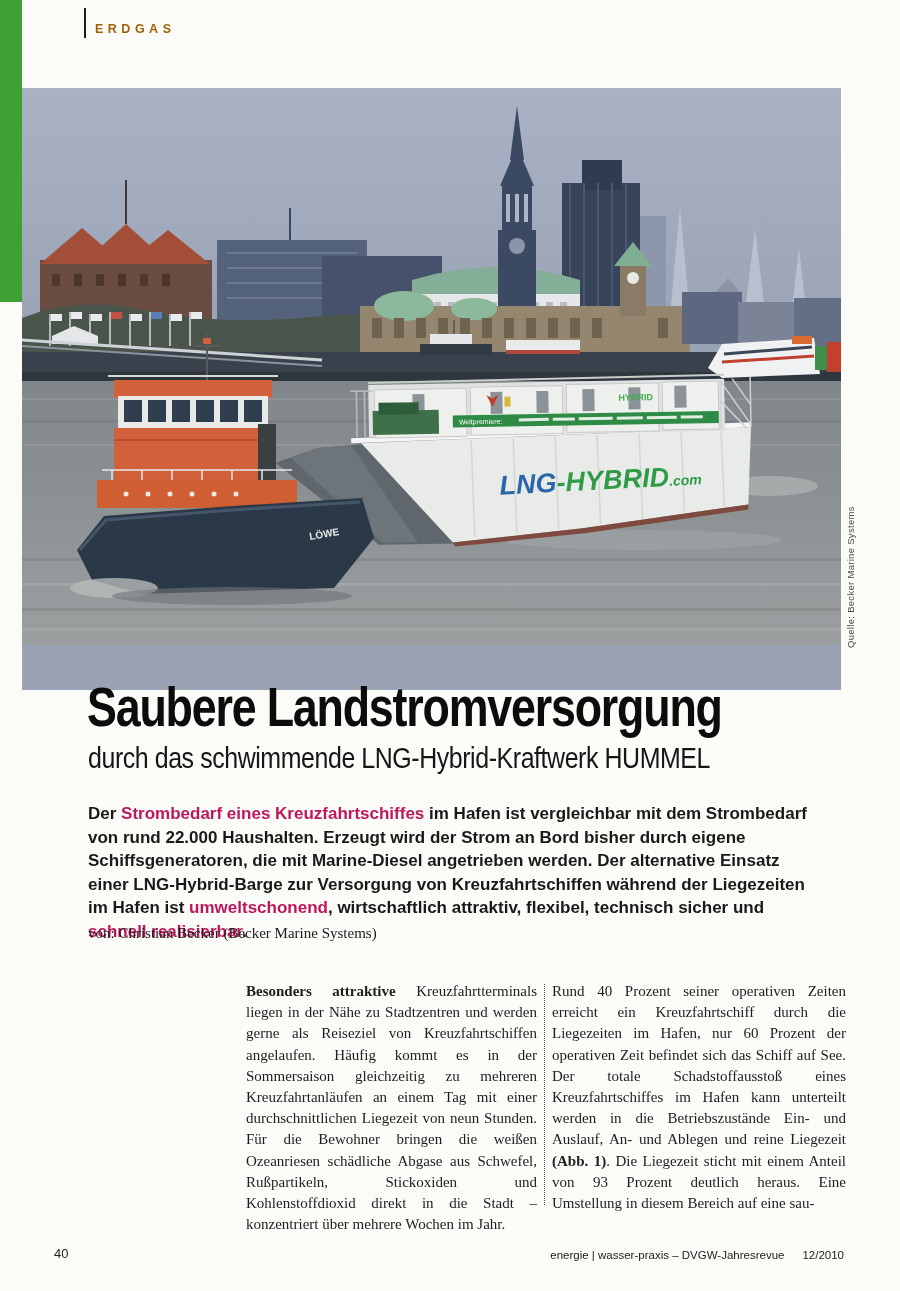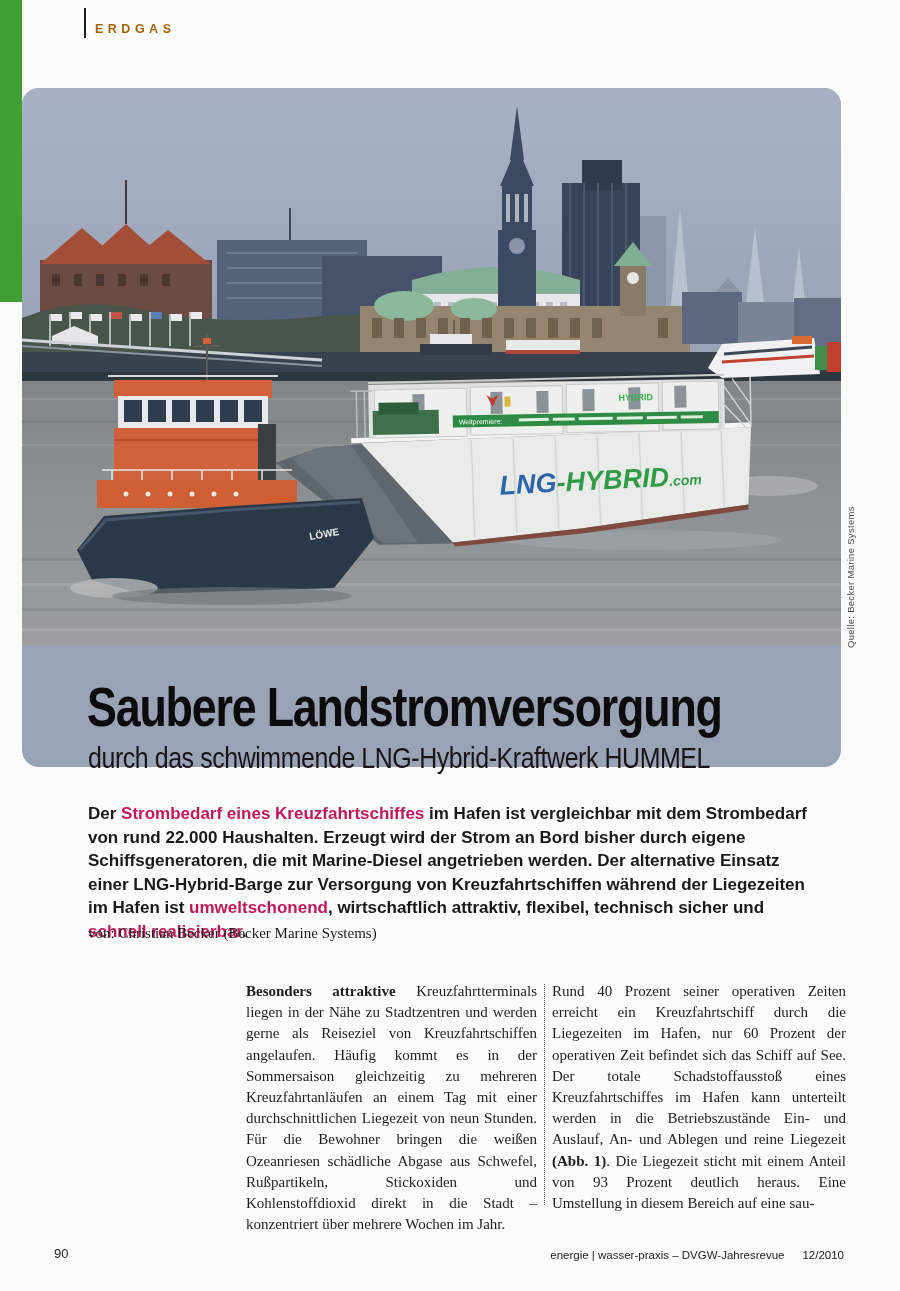--- a/index.html
+++ b/index.html
@@ -5,21 +5,21 @@
   html,body{margin:0;padding:0;background:#e8e8e6;}
   .page{position:relative;width:900px;height:1291px;background:#fbfbf8;overflow:hidden;
         font-family:"Liberation Sans",sans-serif;color:#1a1a1a;}
 
   .green-bar{position:absolute;left:0;top:0;width:22px;height:302px;}
 
   .kicker{position:absolute;left:84px;top:8px;display:flex;align-items:flex-end;gap:9px;}
   .kicker-rule{width:2px;height:30px;background:#1d1d1d;}
   .kicker-label{font-size:12.5px;font-weight:700;letter-spacing:4.5px;color:#a16207;padding-bottom:2px;}
 
-  .photo{position:absolute;left:22px;top:88px;width:819px;height:679px;overflow:hidden;background:#9aa2b5;border-radius:17px;}
+  .photo{position:absolute;left:22px;top:88px;width:819px;height:602px;overflow:hidden;background:#9aa2b5;}
   .photo svg{display:block;}
 
   .photo-credit{position:absolute;left:845px;top:648px;transform:rotate(-90deg);transform-origin:0 0;
                 font-size:9.5px;color:#4a4a4a;white-space:nowrap;letter-spacing:.3px;}
 
   .title{position:absolute;left:87px;top:679px;font-size:56px;font-weight:700;letter-spacing:-1.5px;
          color:#0c0c0c;transform:scaleX(.80);transform-origin:0 0;white-space:nowrap;line-height:1;}
   .subtitle{position:absolute;left:88px;top:744px;font-size:29px;font-weight:400;letter-spacing:-.5px;
             color:#161616;transform:scaleX(.86);transform-origin:0 0;white-space:nowrap;line-height:1;}
 
@@ -358,18 +358,18 @@
   <p class="intro"><span class="seg-n">Der </span><span class="seg-g">Strombedarf eines Kreuzfahrtschiffes</span><span class="seg-n"> im Hafen ist vergleichbar mit dem Strombedarf von rund 22.000 Haushalten. Erzeugt wird der Strom an Bord bisher durch eigene Schiffsgeneratoren, die mit Marine-Diesel angetrieben werden. Der alternative Einsatz einer LNG-Hybrid-Barge zur Versorgung von Kreuzfahrtschiffen während der Liegezeiten im Hafen ist </span><span class="seg-g">umweltschonend</span><span class="seg-n">, wirtschaftlich attraktiv, flexibel, technisch sicher und </span><span class="seg-g">schnell realisierbar</span><span class="seg-n">.</span></p>
 
   <p class="byline">von: Christian Becker (Becker Marine Systems)</p>
 
   <div class="columns">
     <div class="col col-left"><span class="seg-b">Besonders attraktive</span><span class="seg-n"> Kreuzfahrtterminals liegen in der Nähe zu Stadtzentren und werden gerne als Reiseziel von Kreuzfahrtschiffen angelaufen. Häufig kommt es in der Sommersaison gleichzeitig zu mehreren Kreuzfahrtanläufen an einem Tag mit einer durchschnittlichen Liegezeit von neun Stunden. Für die Bewohner bringen die weißen Ozeanriesen schädliche Abgase aus Schwefel, Rußpartikeln, Stickoxiden und Kohlenstoffdioxid direkt in die Stadt – konzentriert über mehrere Wochen im Jahr.</span></div>
     <div class="col-rule"></div>
     <div class="col col-right"><span class="seg-n">Rund 40 Prozent seiner operativen Zeiten erreicht ein Kreuzfahrtschiff durch die Liegezeiten im Hafen, nur 60 Prozent der operativen Zeit befindet sich das Schiff auf See. Der totale Schadstoffausstoß eines Kreuzfahrtschiffes im Hafen kann unterteilt werden in die Betriebszustände Ein- und Auslauf, An- und Ablegen und reine Liegezeit </span><span class="seg-b">(Abb. 1)</span><span class="seg-n">. Die Liegezeit sticht mit einem Anteil von 93 Prozent deutlich heraus. Eine Umstellung in diesem Bereich auf eine sau-</span></div>
   </div>
 
-  <span class="footer-pagenum">90</span>
+  <span class="footer-pagenum">40</span>
   <span class="footer-right">
     <span>energie | wasser-praxis – DVGW-Jahresrevue</span><span class="footer-issue">12/2010</span>
   </span>
 
 </div>
 
 </body></html>

